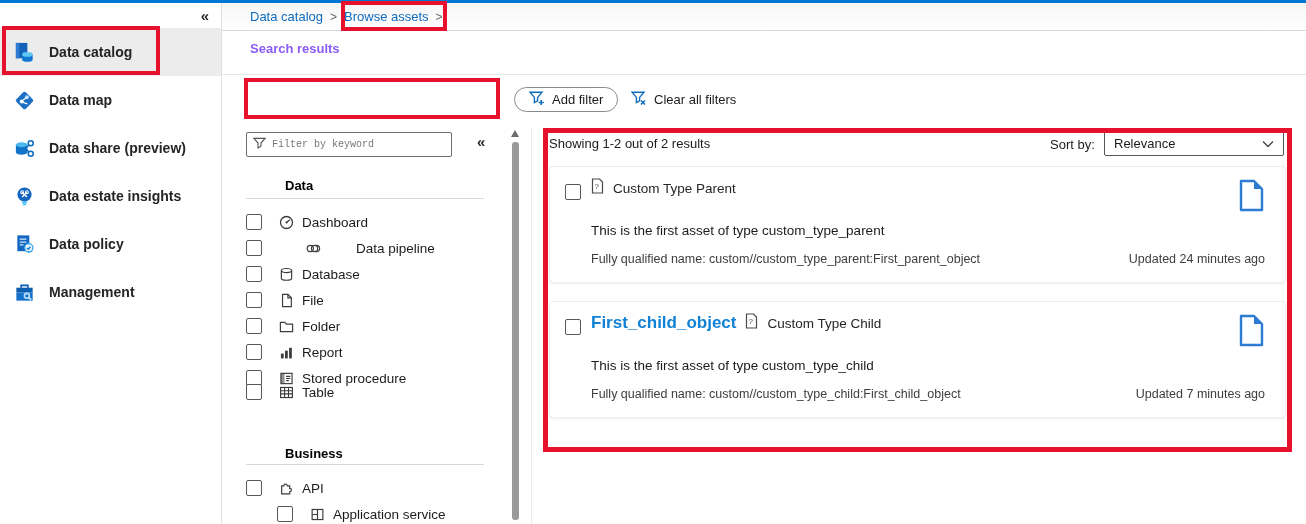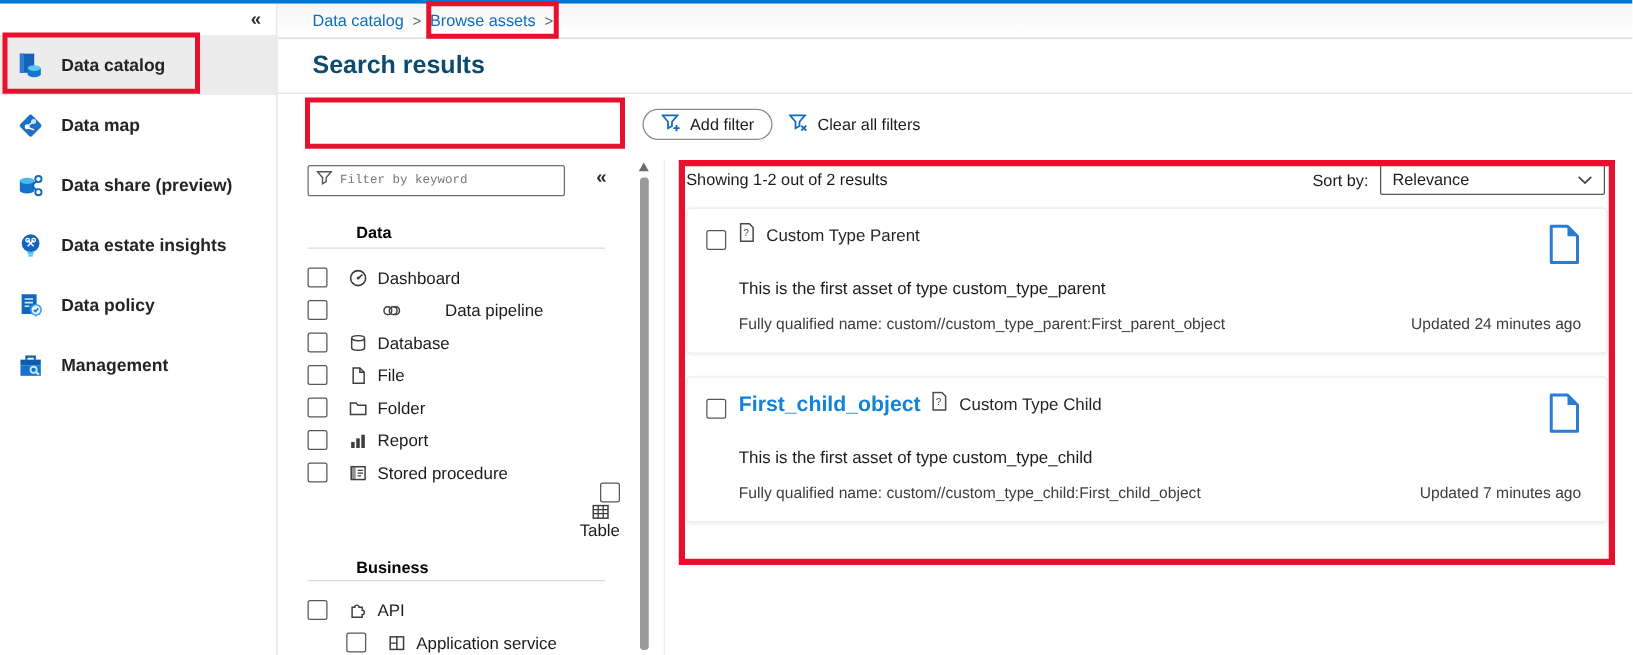--- a/index.html
+++ b/index.html
@@ -20,21 +20,21 @@
   .side-item .sicon { width:23px; height:23px; flex:0 0 23px; margin-right:13px; }
   .side-item .slabel { font-size:14px; font-weight:bold; color:#242424; }
 
   
   #crumbbar { left:222px; top:3px; width:1084px; height:28px;
     background:linear-gradient(#f6f6f6,#ffffff); border-bottom:1px solid #d8d8d8; }
   .crumbs { position:absolute; left:28px; top:6px; font-size:13px; display:flex; gap:7px; align-items:center; }
   .crumb-link { color:#0f6cbd; cursor:pointer; }
   .crumb-sep { color:#5f6b70; font-size:12px; }
 
-  #page-title { left:250px; top:41px; font-size:20px; font-weight:bold; color:#0c4a6e; }
+  #page-title { left:250px; top:41px; font-size:13px; font-weight:bold; color:#8b5cf6; }
   #title-divider { left:222px; top:74px; width:1084px; height:1px; background:#e4e4e4; }
 
   
   .chip { left:252px; top:86px; height:26px; border:1px solid #6e6e6e; border-radius:13px;
     display:flex; align-items:center; padding:0 14px; font-size:13px; background:#fff; cursor:pointer;}
   .chip b { margin-left:4px; }
   .pill-btn { left:514px; top:87px; height:25px; border:1px solid #8a8a8a; border-radius:13px;
     display:flex; align-items:center; gap:7px; padding:0 14px; font-size:13px; background:#fff; cursor:pointer; }
   .link-btn { left:631px; top:87px; height:25px; display:flex; align-items:center; gap:7px; font-size:13px; cursor:pointer; }
 
@@ -287,21 +287,21 @@
     <span class="ficon">
       <svg viewBox="0 0 14 14" width="15" height="15">
         <rect x="1.8" y="2.2" width="10.4" height="9.6" fill="none" stroke="#3d3d3d" stroke-width="1.1"></rect>
         <rect x="1.8" y="2.2" width="3.4" height="9.6" fill="#3d3d3d" opacity=".55"></rect>
         <path d="M6.6 5 h4 M6.6 7 h4 M6.6 9 h2.6" stroke="#3d3d3d" stroke-width="1"></path>
       </svg>
     </span>
     <span class="flabel">Stored procedure</span>
   </div>
 
-  <div class="f-item" style="top:386px;flex-direction:column;">
+  <div class="f-item" style="top:374px;">
     <span class="cb"></span>
     <span class="ficon">
       <svg viewBox="0 0 14 14" width="15" height="15">
         <rect x="1.5" y="2.3" width="11" height="9.4" fill="none" stroke="#3d3d3d" stroke-width="1.1"></rect>
         <path d="M1.5 5.3 h11 M1.5 8.3 h11 M5.2 2.3 v9.4 M8.9 2.3 v9.4" stroke="#3d3d3d" stroke-width="1"></path>
       </svg>
     </span>
     <span class="flabel">Table</span>
   </div>
 

